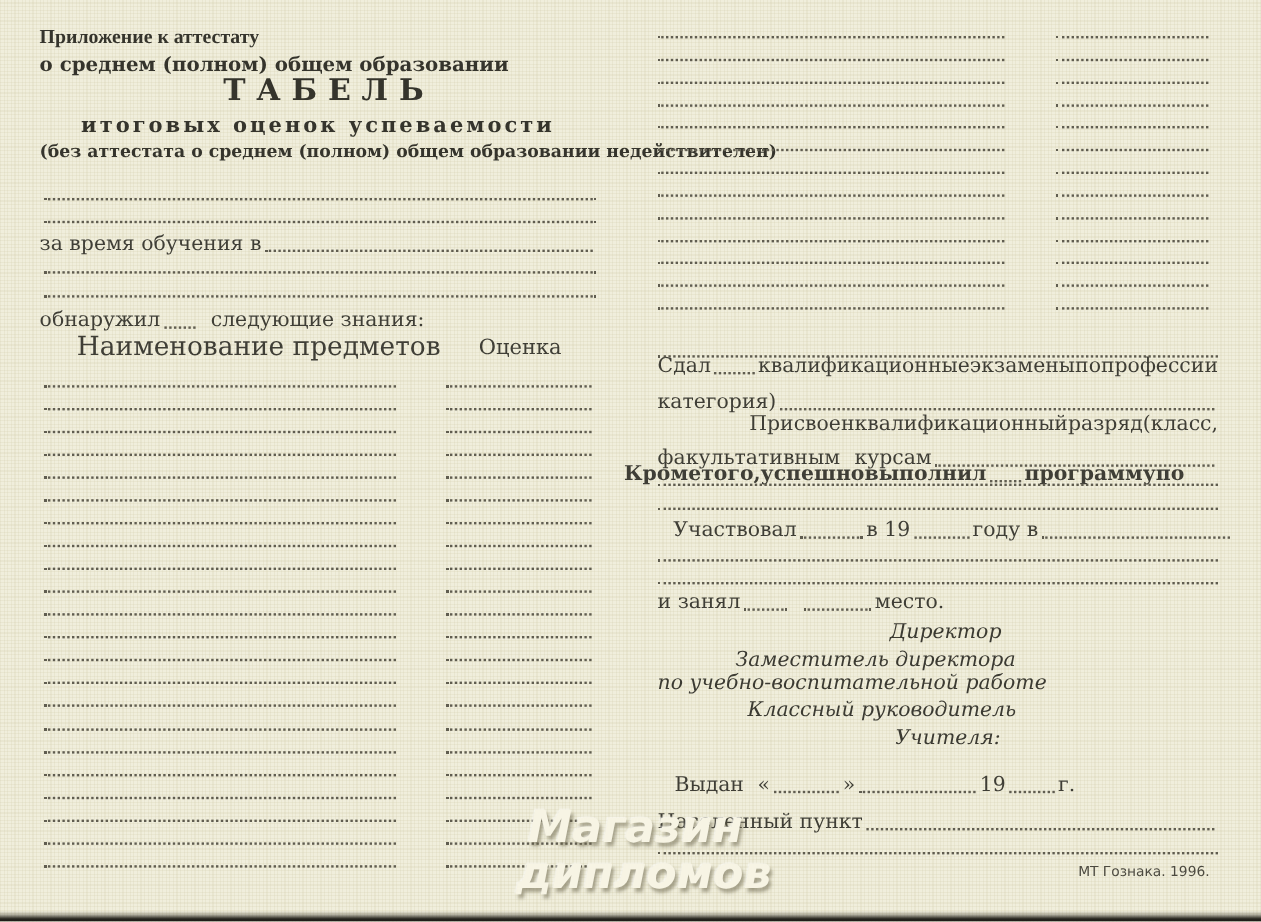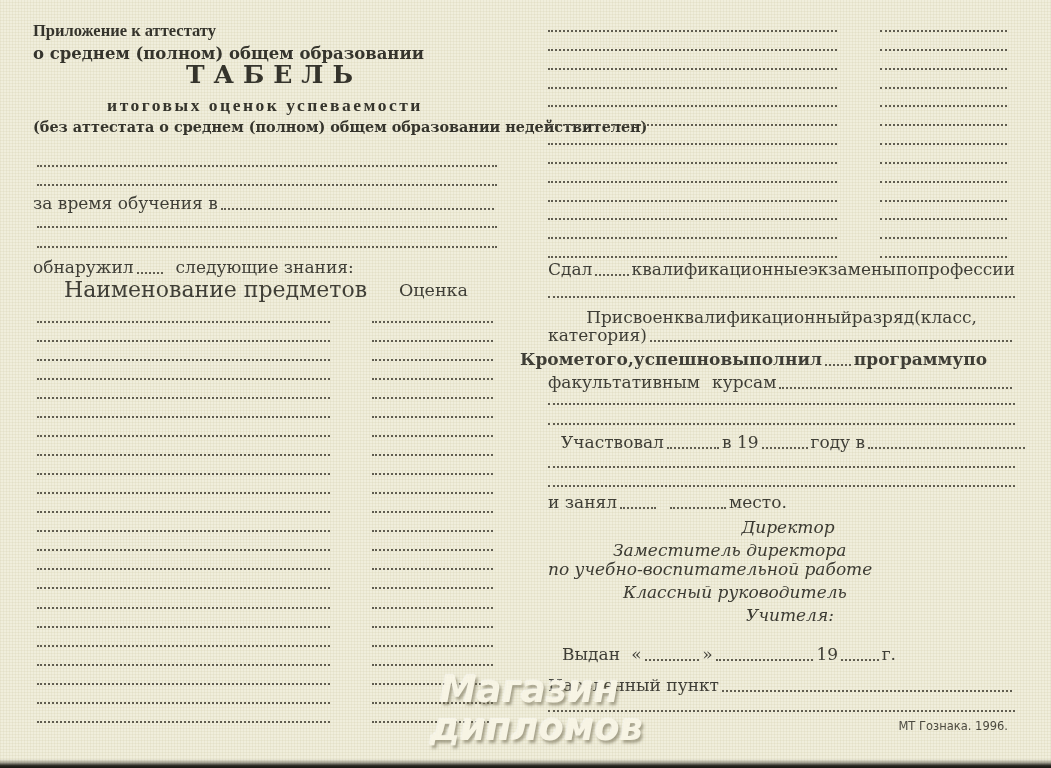--- a/index.html
+++ b/index.html
@@ -24,26 +24,26 @@
   
   .dl{position:absolute;height:2px;border-bottom:2px dotted var(--dots);}
   
   .fl{position:absolute;display:flex;line-height:22px;font-size:17px;align-items:stretch;}
   .fl span{white-space:nowrap;}
   .fill{border-bottom:2px dotted var(--dots);align-self:flex-end;margin:0 3px 4px 3px;}
   .fg{flex:1;}
   .f26{width:26px;} .f36{width:36px;} .f40{width:40px;} .f46{width:46px;}
   .f52{width:52px;} .f56{width:56px;} .f58{width:58px;} .f104{width:104px;}
   .sp8{width:8px;} .sp10{width:10px;} .sp12{width:12px;}
-  .just{justify-content:center;}
+  .just{justify-content:flex-end;margin-top:36px;}
   
   .hdr1{left:33px;top:20px;font-size:16.5px;font-family:Liberation Serif, serif;}
   .hdr2{left:33px;top:43px;font-size:16.5px;}
   .title{left:33px;top:60px;width:464px;font-size:25px;letter-spacing:9px;padding-left:9px;line-height:30px;}
-  .subtitle{left:33px;top:94px;width:464px;font-size:17.5px;letter-spacing:2.5px;font-family:Liberation Serif, serif;}
+  .subtitle{left:33px;top:94px;width:464px;font-size:17.5px;letter-spacing:2.5px;}
   .note{left:33px;top:116px;width:464px;font-size:14.4px;}
   
   .gtable{position:absolute;}
   #left-table{left:37px;top:303.5px;}
   #left-table .trow{height:19.07px;display:flex;}
   #left-table .cell-subject{width:293px;border-bottom:2px dotted var(--dots);}
   #left-table .cell-grade{width:121px;margin-left:42px;border-bottom:2px dotted var(--dots);}
   #right-table{left:548px;top:13.2px;}
   #right-table .trow{height:18.85px;display:flex;}
   #right-table .cell-subject{width:289px;border-bottom:2px dotted var(--dots);}

